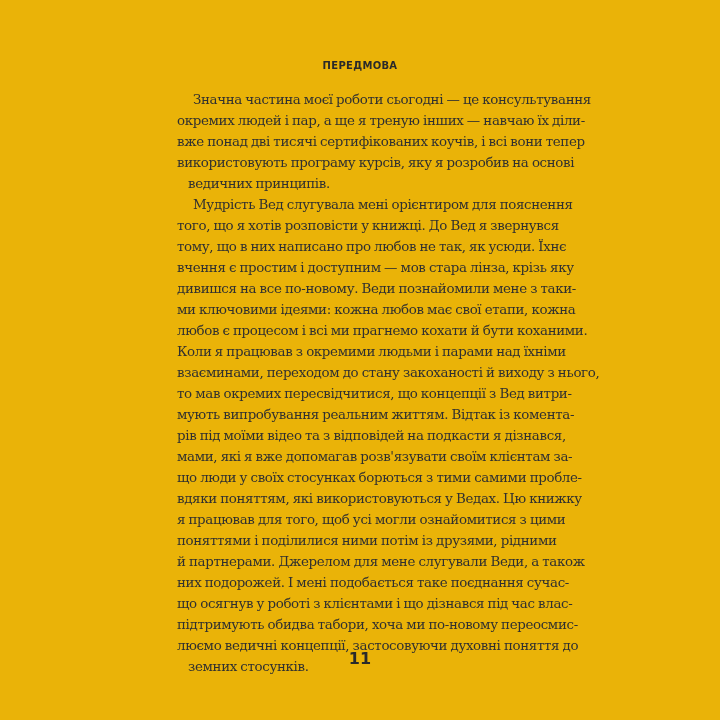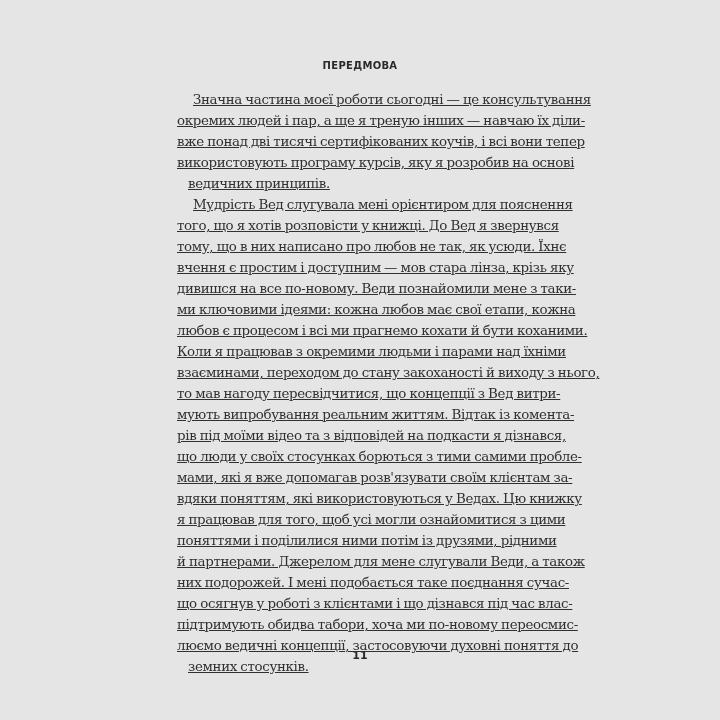--- a/index.html
+++ b/index.html
@@ -10,21 +10,21 @@
     body {
       width: 720px;
       height: 720px;
       position: relative;
       overflow: hidden;
     }
     .page {
       position: absolute;
       left: 0; top: 0;
       width: 720px; height: 720px;
-      background: #e5e5e5;
+      background: #eab308;
     }
     .running-head {
       position: absolute;
       top: 60px;
       left: 0;
       width: 720px;
       text-align: center;
       font-family: "DejaVu Sans", sans-serif;
       font-weight: bold;
       font-size: 10px;
@@ -42,38 +42,37 @@
       color: #303030;
       letter-spacing: -0.35px;
       word-spacing: -0.5px;
     }
     .line {
       display: block;
       white-space: nowrap;
       text-align: justify;
       text-align-last: justify;
       height: 21px;
-      text-decoration: underline;
     }
     .line.last {
       text-align-last: left;
       margin-left: 11px;
     }
     .line.indent {
       padding-left: 16px;
     }
     .page-number {
       position: absolute;
       top: 649px;
       left: 0;
       width: 720px;
       text-align: center;
       font-family: "DejaVu Sans", sans-serif;
       font-weight: bold;
-      font-size: 11px;
+      font-size: 16px;
       color: #2a2a2a;
     }
   </style>
 </head>
 <body>
 
 <div class="page">
   <div class="running-head">ПЕРЕДМОВА</div>
 
   <div class="body-text">
@@ -87,25 +86,25 @@
     <div>
       <span class="line indent">Мудрість Вед слугувала мені орієнтиром для пояснення</span>
       <span class="line">того, що я хотів розповісти у книжці. До Вед я звернувся</span>
       <span class="line">тому, що в них написано про любов не так, як усюди. Їхнє</span>
       <span class="line">вчення є простим і доступним — мов стара лінза, крізь яку</span>
       <span class="line">дивишся на все по-новому. Веди познайомили мене з таки-</span>
       <span class="line">ми ключовими ідеями: кожна любов має свої етапи, кожна</span>
       <span class="line">любов є процесом і всі ми прагнемо кохати й бути коханими.</span>
       <span class="line">Коли я працював з окремими людьми і парами над їхніми</span>
       <span class="line">взаєминами, переходом до стану закоханості й виходу з нього,</span>
-      <span class="line">то мав нагоду пересвідчитися, що концепції з Вед витри-</span>
+      <span class="line">то мав окремих пересвідчитися, що концепції з Вед витри-</span>
       <span class="line">мують випробування реальним життям. Відтак із коментa-</span>
       <span class="line">рів під моїми відео та з відповідей на подкасти я дізнався,</span>
+      <span class="line">мами, які я вже допомагав розв'язувати своїм клієнтам за-</span>
       <span class="line">що люди у своїх стосунках борються з тими самими пробле-</span>
-      <span class="line">мами, які я вже допомагав розв'язувати своїм клієнтам за-</span>
       <span class="line">вдяки поняттям, які використовуються у Ведах. Цю книжку</span>
       <span class="line">я працював для того, щоб усі могли ознайомитися з цими</span>
       <span class="line">поняттями і поділилися ними потім із друзями, рідними</span>
       <span class="line">й партнерами. Джерелом для мене слугували Веди, а також</span>
       <span class="line">них подорожей. І мені подобається таке поєднання сучас-</span>
       <span class="line">що осягнув у роботі з клієнтами і що дізнався під час влас-</span>
       <span class="line">підтримують обидва табори, хоча ми по-новому переосмис-</span>
       <span class="line">люємо ведичні концепції, застосовуючи духовні поняття до</span>
       <span class="line last">земних стосунків.</span>
     </div>

